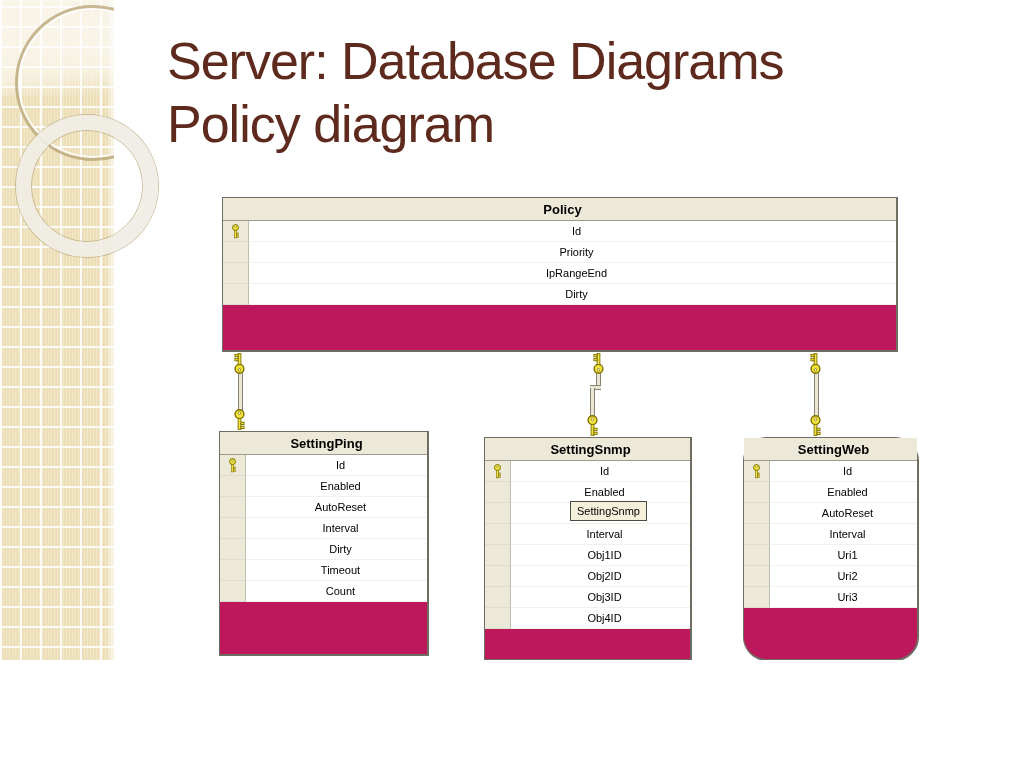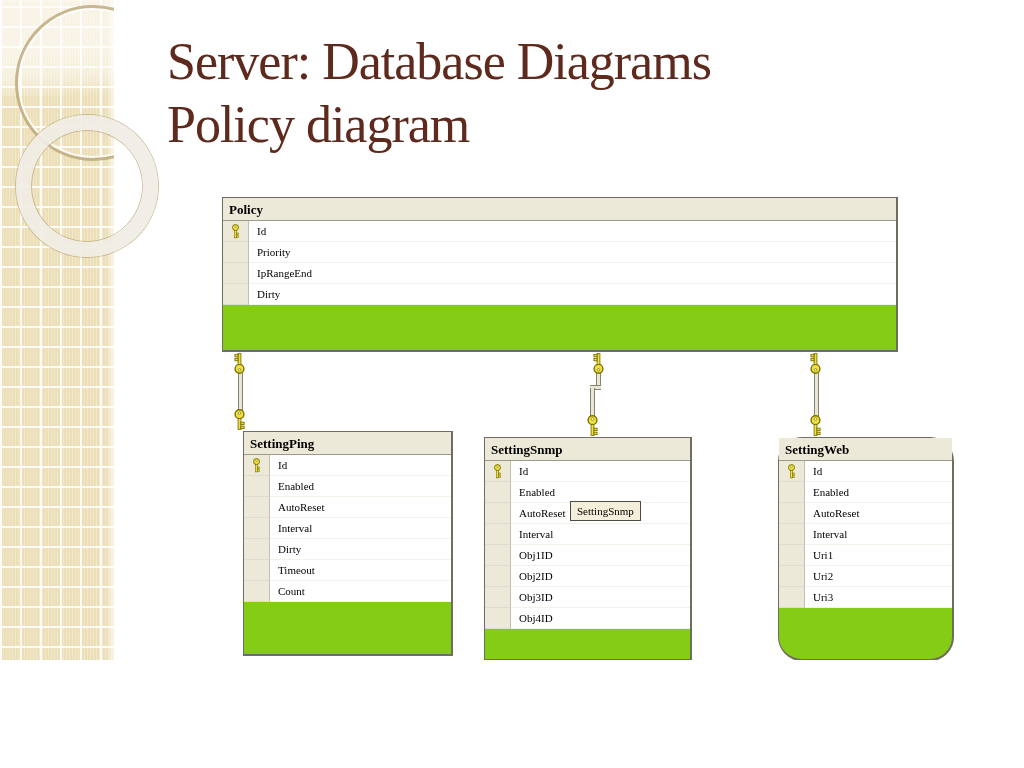--- a/index.html
+++ b/index.html
@@ -1,17 +1,17 @@
 <!DOCTYPE html>
 <html><head>
 <meta charset="utf-8">
 <style>
   html,body{margin:0;padding:0;background:#fff;}
   .slide{position:relative;width:1024px;height:660px;background:#ffffff;overflow:hidden;
-         font-family:Liberation Serif, serif;}
+         font-family:Liberation Sans, sans-serif;}
 
   
   .left-strip{position:absolute;left:0;top:0;width:114px;height:768px;overflow:hidden;
     background-color:#ecdfb8;
     background-image:
       repeating-linear-gradient(90deg, rgba(255,255,255,.28) 0 1px, rgba(0,0,0,0) 1px 3px),
       repeating-linear-gradient(0deg,  rgba(255,255,255,.85) 0 2px, rgba(0,0,0,0) 2px 20px),
       repeating-linear-gradient(90deg, rgba(255,255,255,.85) 0 2px, rgba(0,0,0,0) 2px 20px);
     box-shadow:inset -4px 0 4px rgba(255,255,255,.65);}
   .strip-light-top{position:absolute;left:0;top:0;width:114px;height:96px;
@@ -20,22 +20,22 @@
     border:3px solid rgba(186,166,120,.8);box-shadow:inset 0 0 0 2px rgba(255,255,255,.8);}
   .circle-ring{position:absolute;left:16px;top:115px;width:112px;height:112px;border-radius:50%;
     border:15px solid rgba(240,237,229,.92);
     box-shadow:0 0 0 1px rgba(186,168,124,.7), inset 0 0 0 1px rgba(186,168,124,.7);}
 
   
   .title{position:absolute;left:167px;top:30px;width:740px;color:#5f2a1e;
     font-size:52px;letter-spacing:-1px;line-height:1.22;font-weight:400;}
 
   
-  .db-table{position:absolute;box-sizing:border-box;background:#84cc16;
-    border:1px solid #6f6d62;border-right:2px solid #6f6d62;border-bottom:2px solid #6f6d62;}
+  .db-table{position:absolute;box-sizing:border-box;background:#be185d;
+    border:1px solid #6f6d62;border-right:2px solid #6f6d62;border-bottom:2px solid #6f6d62;text-align:center;}
   .titlebar{height:23px;box-sizing:border-box;background:#ece9d8;border-bottom:1px solid #9b9a8d;
     font-size:13px;font-weight:bold;color:#000;padding:4px 0 0 6px;}
   .rows{background:#fff;}
   .frow{display:flex;height:21px;box-sizing:border-box;}
   .gutter{width:26px;box-sizing:border-box;background:#ece9d8;flex:0 0 26px;
     border-right:1px solid #c1beb0;border-bottom:1px solid #dedbd0;
     display:flex;align-items:center;justify-content:center;}
   .fname{flex:1;font-size:11px;color:#000;padding-left:8px;line-height:20px;
     border-bottom:1px solid #f2f1ea;white-space:nowrap;overflow:hidden;}
 
@@ -96,21 +96,21 @@
           <div class="gutter"></div>
           <div class="fname">IpRangeEnd</div>
         </div>
         <div class="frow">
           <div class="gutter"></div>
           <div class="fname">Dirty</div>
         </div>
       </div>
   </div>
 
-  <div class="db-table" style="left:243px;top:431px;width:210px;height:225px;">
+  <div class="db-table" style="left:219px;top:431px;width:210px;height:225px;">
     <div class="titlebar">SettingPing</div>
     <div class="rows">
         <div class="frow">
           <div class="gutter">
             <svg width="9" height="15" viewBox="0 0 13 22">
               <circle cx="6.5" cy="5.2" r="4.4" fill="#f2e23c" stroke="#7c7100" stroke-width="1.4"></circle>
               <circle cx="6.5" cy="4.2" r="1.3" fill="#fffceb" stroke="#7c7100" stroke-width="0.7"></circle>
               <rect x="5.1" y="9.4" width="2.8" height="11" fill="#f2e23c" stroke="#7c7100" stroke-width="0.9"></rect>
               <rect x="7.9" y="13.2" width="3.2" height="2.4" fill="#f2e23c" stroke="#7c7100" stroke-width="0.9"></rect>
               <rect x="7.9" y="17.2" width="3.2" height="2.4" fill="#f2e23c" stroke="#7c7100" stroke-width="0.9"></rect>
@@ -184,21 +184,21 @@
           <div class="gutter"></div>
           <div class="fname">Obj3ID</div>
         </div>
         <div class="frow">
           <div class="gutter"></div>
           <div class="fname">Obj4ID</div>
         </div>
       </div>
   </div>
 
-  <div class="db-table" style="left:778px;top:437px;width:176px;height:224px;border-radius:24px;">
+  <div class="db-table" style="left:743px;top:437px;width:176px;height:224px;border-radius:24px;">
     <div class="titlebar">SettingWeb</div>
     <div class="rows">
         <div class="frow">
           <div class="gutter">
             <svg width="9" height="15" viewBox="0 0 13 22">
               <circle cx="6.5" cy="5.2" r="4.4" fill="#f2e23c" stroke="#7c7100" stroke-width="1.4"></circle>
               <circle cx="6.5" cy="4.2" r="1.3" fill="#fffceb" stroke="#7c7100" stroke-width="0.7"></circle>
               <rect x="5.1" y="9.4" width="2.8" height="11" fill="#f2e23c" stroke="#7c7100" stroke-width="0.9"></rect>
               <rect x="7.9" y="13.2" width="3.2" height="2.4" fill="#f2e23c" stroke="#7c7100" stroke-width="0.9"></rect>
               <rect x="7.9" y="17.2" width="3.2" height="2.4" fill="#f2e23c" stroke="#7c7100" stroke-width="0.9"></rect>

